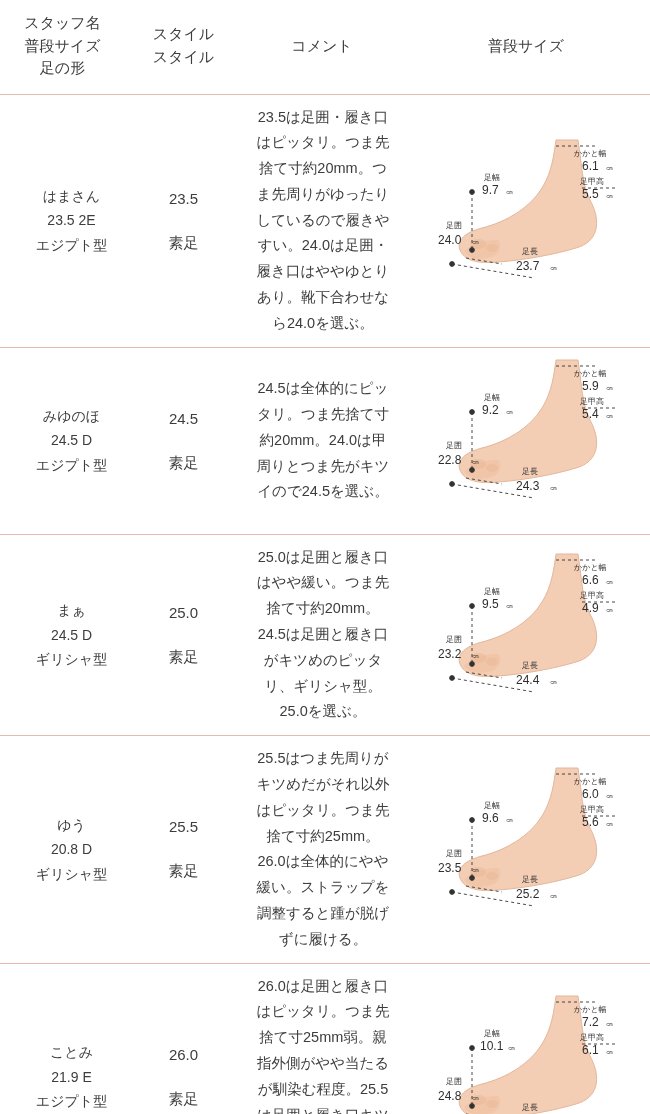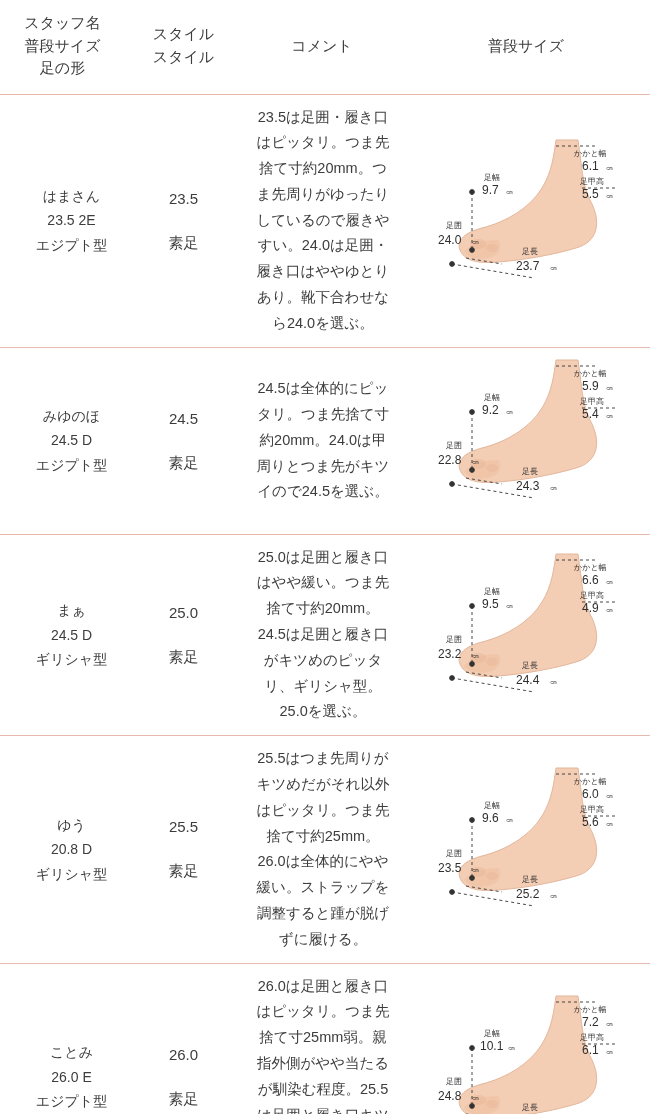--- a/index.html
+++ b/index.html
@@ -301,21 +301,21 @@
               <text x="200" y="66" font-size="7">㎝</text>
             </g>
           </svg>
         </div>
       </td>
     </tr>
 
     <tr>
       <td class="staff">
         <div>ことみ</div>
-        <div>26.0 E</div>
+        <div>21.9 E</div>
         <div>エジプト型</div>
       </td>
       <td class="size">
         <span>26.0</span>
         <span class="bare">素足</span>
       </td>
       <td class="comment">26.0は足囲と履き口はピッタリ。つま先捨て寸25mm弱。親指外側がやや当たるが馴染む程度。25.5は足囲と履き口キツめ。つま先周りも窮屈。</td>
       <td class="footdata">
         <div class="foot-wrap">
           <svg width="240" height="178" viewBox="0 0 240 178">

